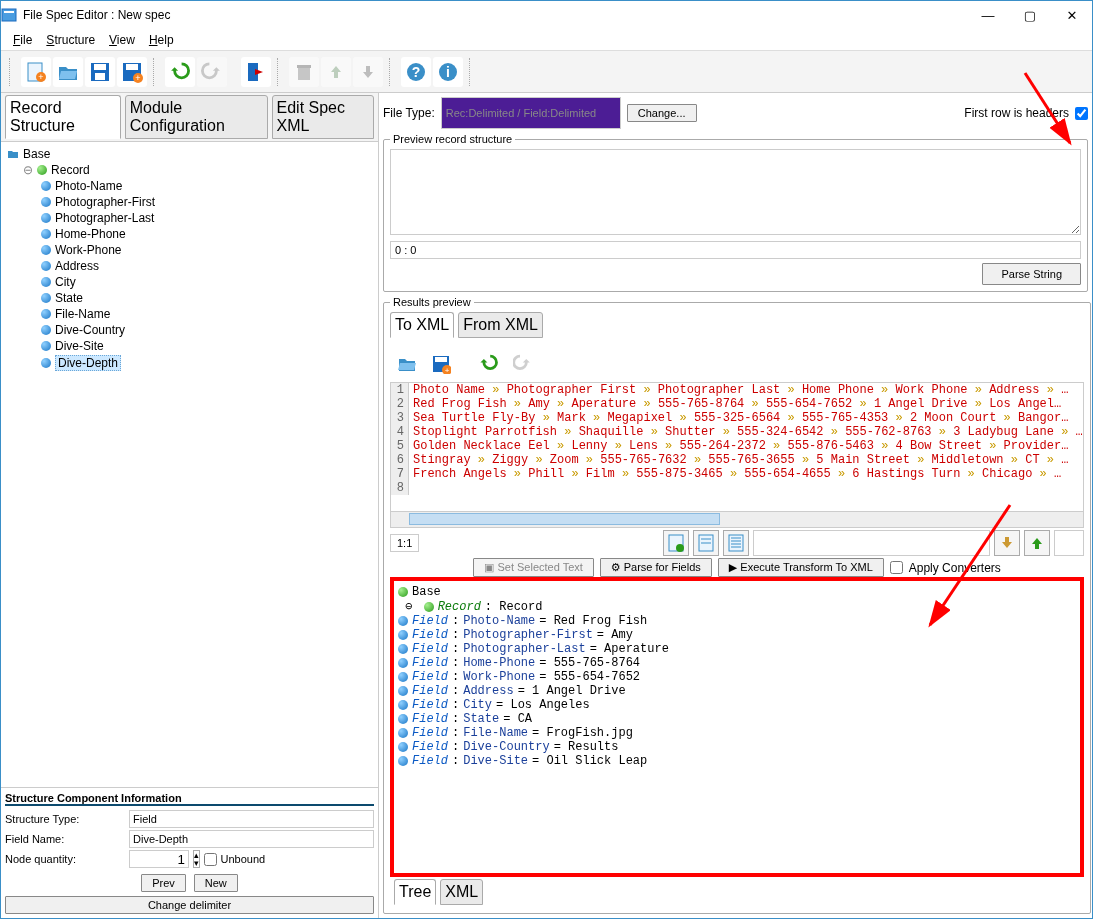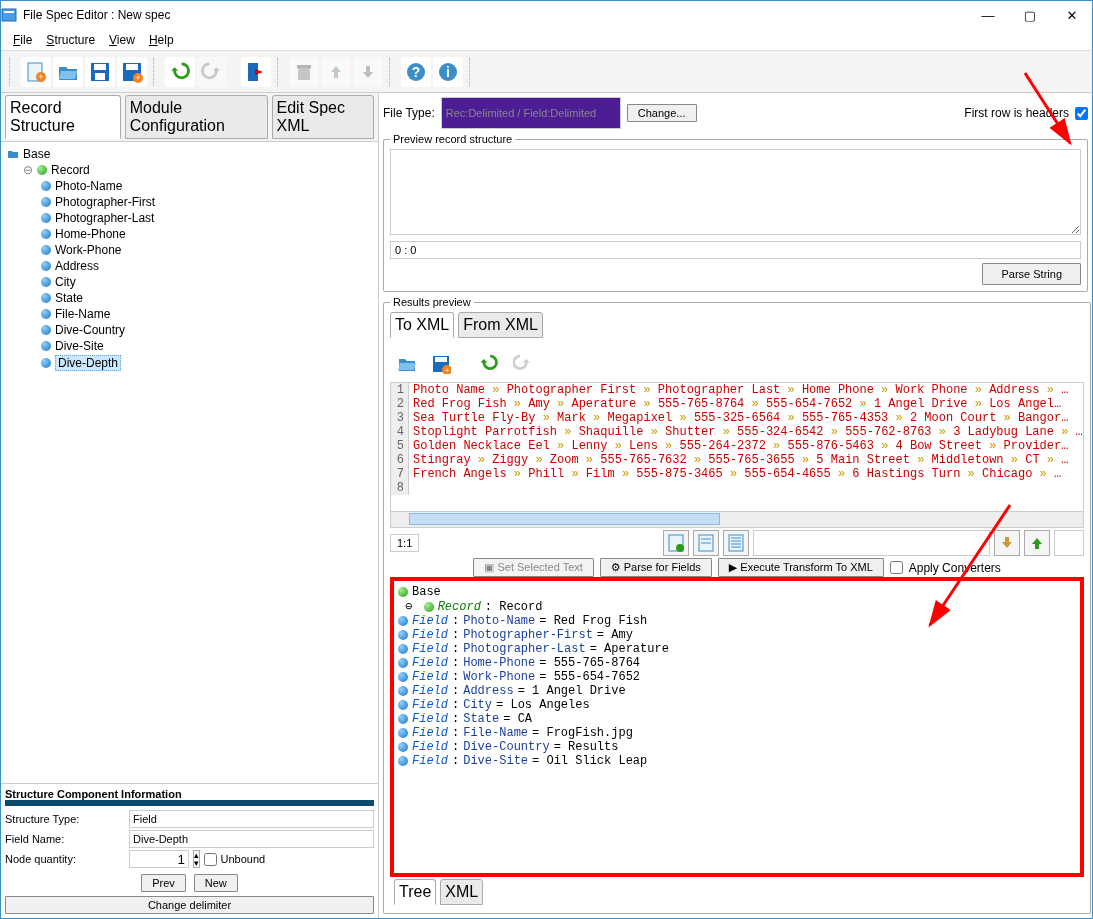--- a/index.html
+++ b/index.html
@@ -23,21 +23,21 @@
 .tree-area { flex: 1; overflow: auto; padding: 4px; border-top: 1px solid #ccc; background: #fff; }
 .tree-node { display: flex; align-items: center; gap: 4px; padding: 1px 2px; white-space: nowrap; cursor: pointer; }
 .tree-node .dot { width: 10px; height: 10px; border-radius: 50%; display: inline-block; }
 .dot-blue { background: radial-gradient(circle at 30% 30%, #8fd0ff, #1a76c6); }
 .dot-green { background: radial-gradient(circle at 30% 30%, #a5f08f, #2a9b1a); }
 .tree-node.selected span.label { background: #cce8ff; border: 1px dotted #6aa7d8; padding: 0 2px; }
 .tree-indent-1 { padding-left: 18px; }
 .tree-indent-2 { padding-left: 36px; }
 .folder-ico { width:12px; height:12px; }
 .info-panel { border-top: 1px solid #ccc; padding: 4px; font-size: 11px; }
-.info-panel h4 { font-weight: bold; font-size: 11px; border-bottom: 6px solid #0c4a6e; margin-bottom: 4px; }
+.info-panel h4 { font-weight: bold; font-size: 11px; border-bottom: 2px solid #0c4a6e; margin-bottom: 4px; }
 .info-row { display: flex; align-items: center; margin: 2px 0; gap: 4px; }
 .info-row label { width: 120px; }
 .info-row input[type=text] { flex:1; border:1px solid #ccc; padding:1px 3px; height:18px; font-size:11px; background:#fff; }
 .info-row .num { width:60px; border:1px solid #ccc; padding:1px 3px; height:18px; text-align:right; }
 .btn { padding: 2px 10px; border: 1px solid #888; background: #f0f0f0; cursor: pointer; border-radius: 1px; font-size: 11px; }
 .btn-wide { width: 100%; }
 .right-pane { flex:1; display:flex; flex-direction:column; padding: 4px; gap: 4px; overflow:hidden; }
 .row-line { display:flex; align-items:center; gap:6px; }
 .text-ro { border:1px solid #ccc; background:#4c1d95; color:#888; padding:2px 4px; height:32px; font-size:11px; }
 fieldset { border:1px solid #aaa; border-radius:2px; padding:4px 6px 6px; margin:0; }

